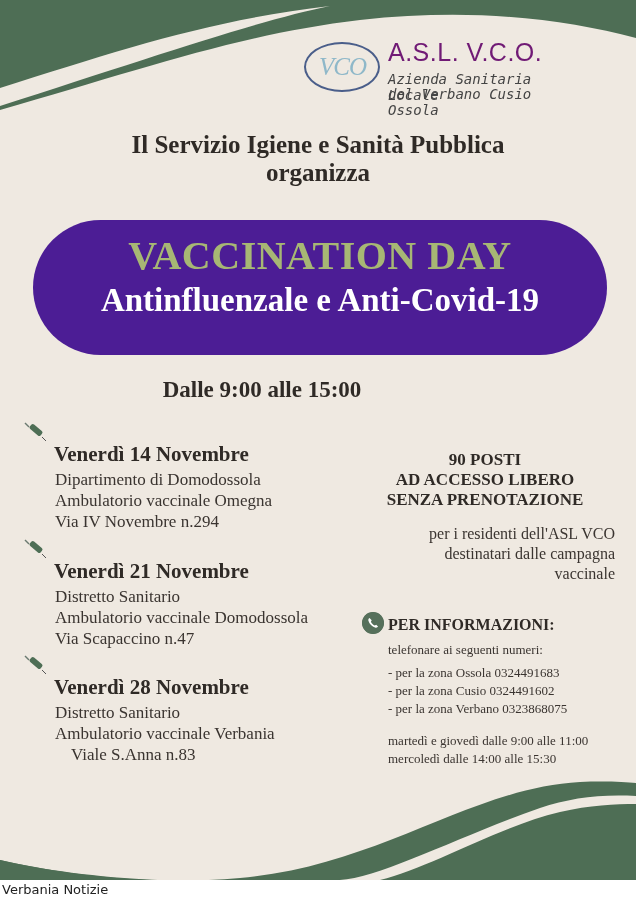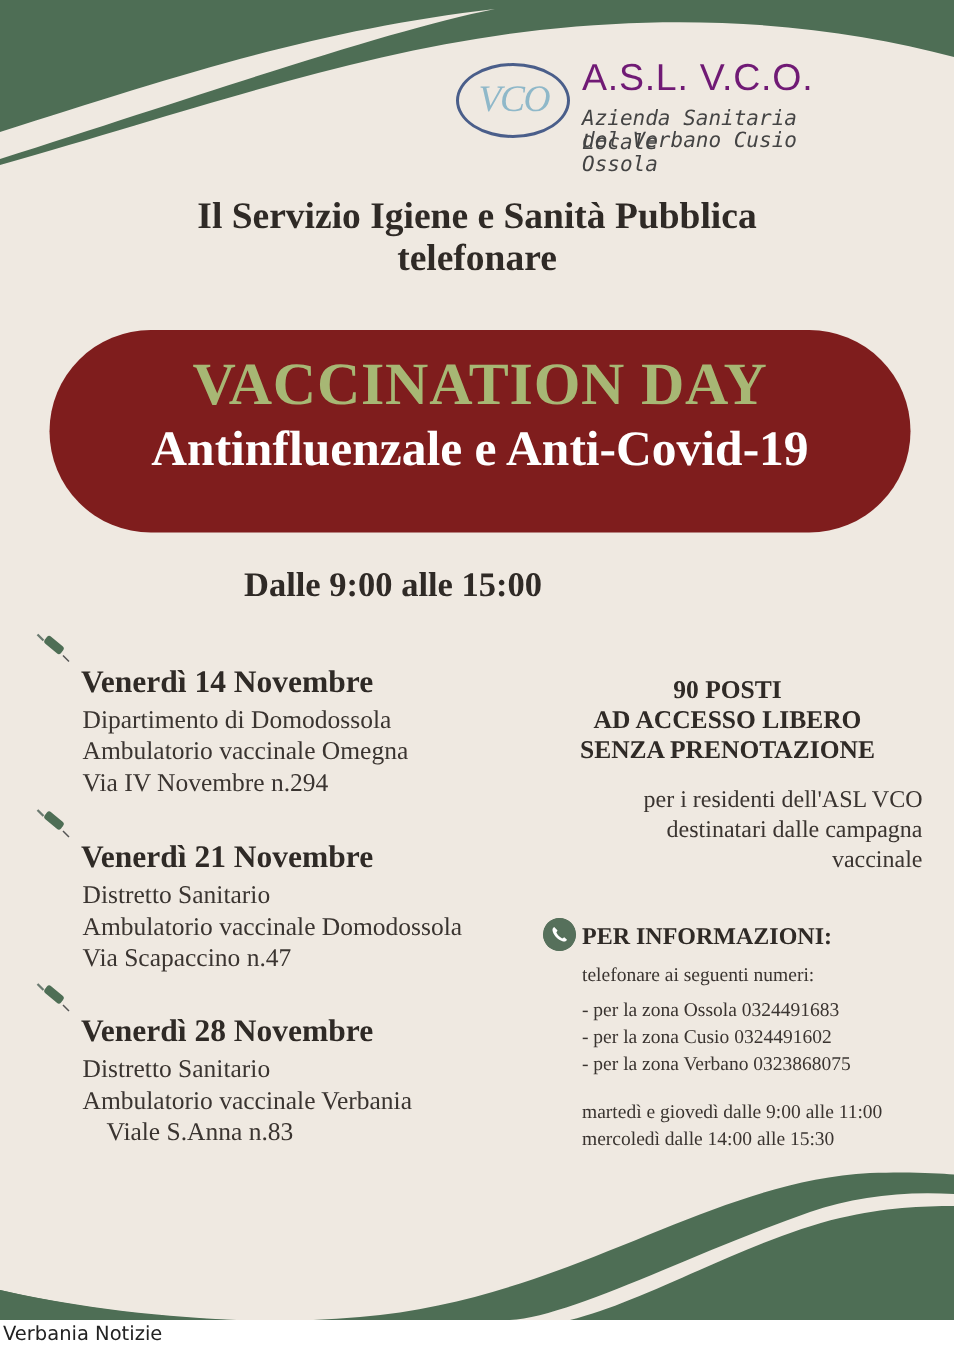--- a/index.html
+++ b/index.html
@@ -11,21 +11,21 @@
   .logo{position:absolute;left:304px;top:38px;width:240px;height:70px;}
   .logo-oval{position:absolute;left:0;top:4px;width:76px;height:50px;border:2px solid #4a5e8a;border-radius:50%;box-sizing:border-box;}
   .logo-oval-text{position:absolute;left:13px;top:9px;font-family:"Liberation Serif",serif;font-style:italic;font-size:25px;color:#8fb8c9;letter-spacing:-1px;}
   .logo-title{position:absolute;left:84px;top:0px;font-family:"Liberation Sans",sans-serif;font-size:25px;color:#701a75;letter-spacing:0.5px;}
   .logo-sub{position:absolute;left:84px;font-family:"DejaVu Sans Mono","Liberation Mono",monospace;font-style:italic;font-size:14px;color:#444;}
   .logo-sub1{top:33px;}
   .logo-sub2{top:48px;}
   .intro{position:absolute;left:0;width:636px;text-align:center;font-weight:bold;font-size:25px;color:#2f2a26;line-height:28px;}
   .intro1{top:131px;}
   .intro2{top:159px;}
-  .pill{position:absolute;left:33px;top:220px;width:574px;height:135px;background:#7f1d1d;border-radius:68px;}
+  .pill{position:absolute;left:33px;top:220px;width:574px;height:135px;background:#4c1d95;border-radius:68px;}
   .pill-title{position:absolute;left:0;top:12px;width:100%;text-align:center;font-weight:bold;font-size:40px;color:#a7b774;letter-spacing:0.5px;}
   .pill-sub{position:absolute;left:0;top:62px;width:100%;text-align:center;font-weight:bold;font-size:33px;color:#ffffff;}
   .hours{position:absolute;left:0;top:377px;width:524px;text-align:center;font-weight:bold;font-size:23px;color:#2f2a26;}
   .event{position:absolute;left:22px;width:330px;}
   .syringe{position:absolute;left:0;top:0;width:28px;height:26px;}
   .event-date{position:absolute;left:32px;top:22px;font-weight:bold;font-size:21px;color:#2f2a26;white-space:nowrap;text-align:center;}
   .event-line{position:absolute;left:33px;font-size:17px;color:#3a3430;white-space:nowrap;}
   .rc{position:absolute;left:355px;width:260px;text-align:center;color:#2f2a26;}
   .rc-bold{font-weight:bold;font-size:17px;line-height:20px;}
   .rc-norm{font-size:16px;line-height:20px;color:#3a3430;text-align:right;}
@@ -47,21 +47,21 @@
   <div class="logo">
     <div class="logo-oval">
       <span class="logo-oval-text">VCO</span>
     </div>
     <div class="logo-title">A.S.L. V.C.O.</div>
     <div class="logo-sub logo-sub1">Azienda Sanitaria Locale</div>
     <div class="logo-sub logo-sub2">del Verbano Cusio Ossola</div>
   </div>
 
   <div class="intro intro1">Il Servizio Igiene e Sanità Pubblica</div>
-  <div class="intro intro2">telefonare</div>
+  <div class="intro intro2">organizza</div>
 
   <div class="pill">
     <div class="pill-title">VACCINATION DAY</div>
     <div class="pill-sub">Antinfluenzale e Anti-Covid-19</div>
   </div>
 
   <div class="hours">Dalle 9:00 alle 15:00</div>
 
   <div class="event" style="top:420px;height:110px;">
     <svg class="syringe" viewBox="0 0 28 26">

